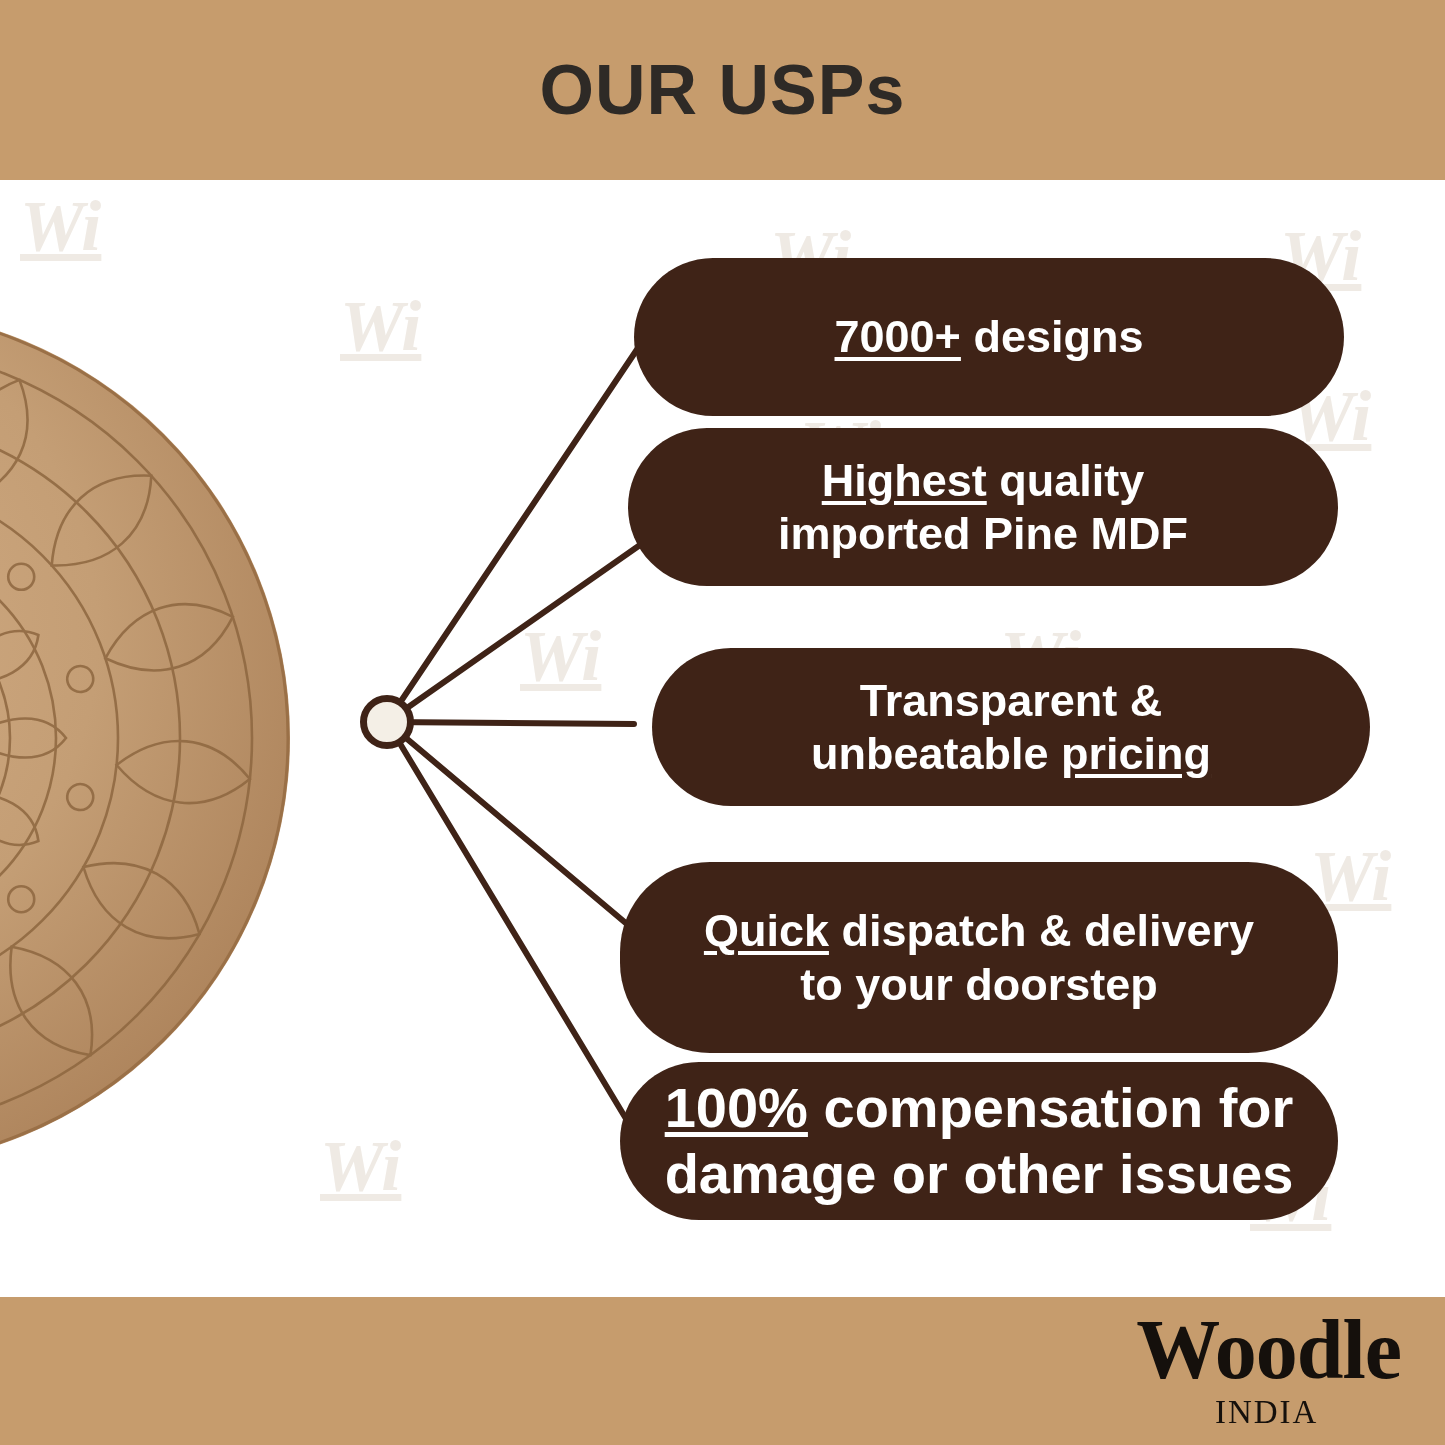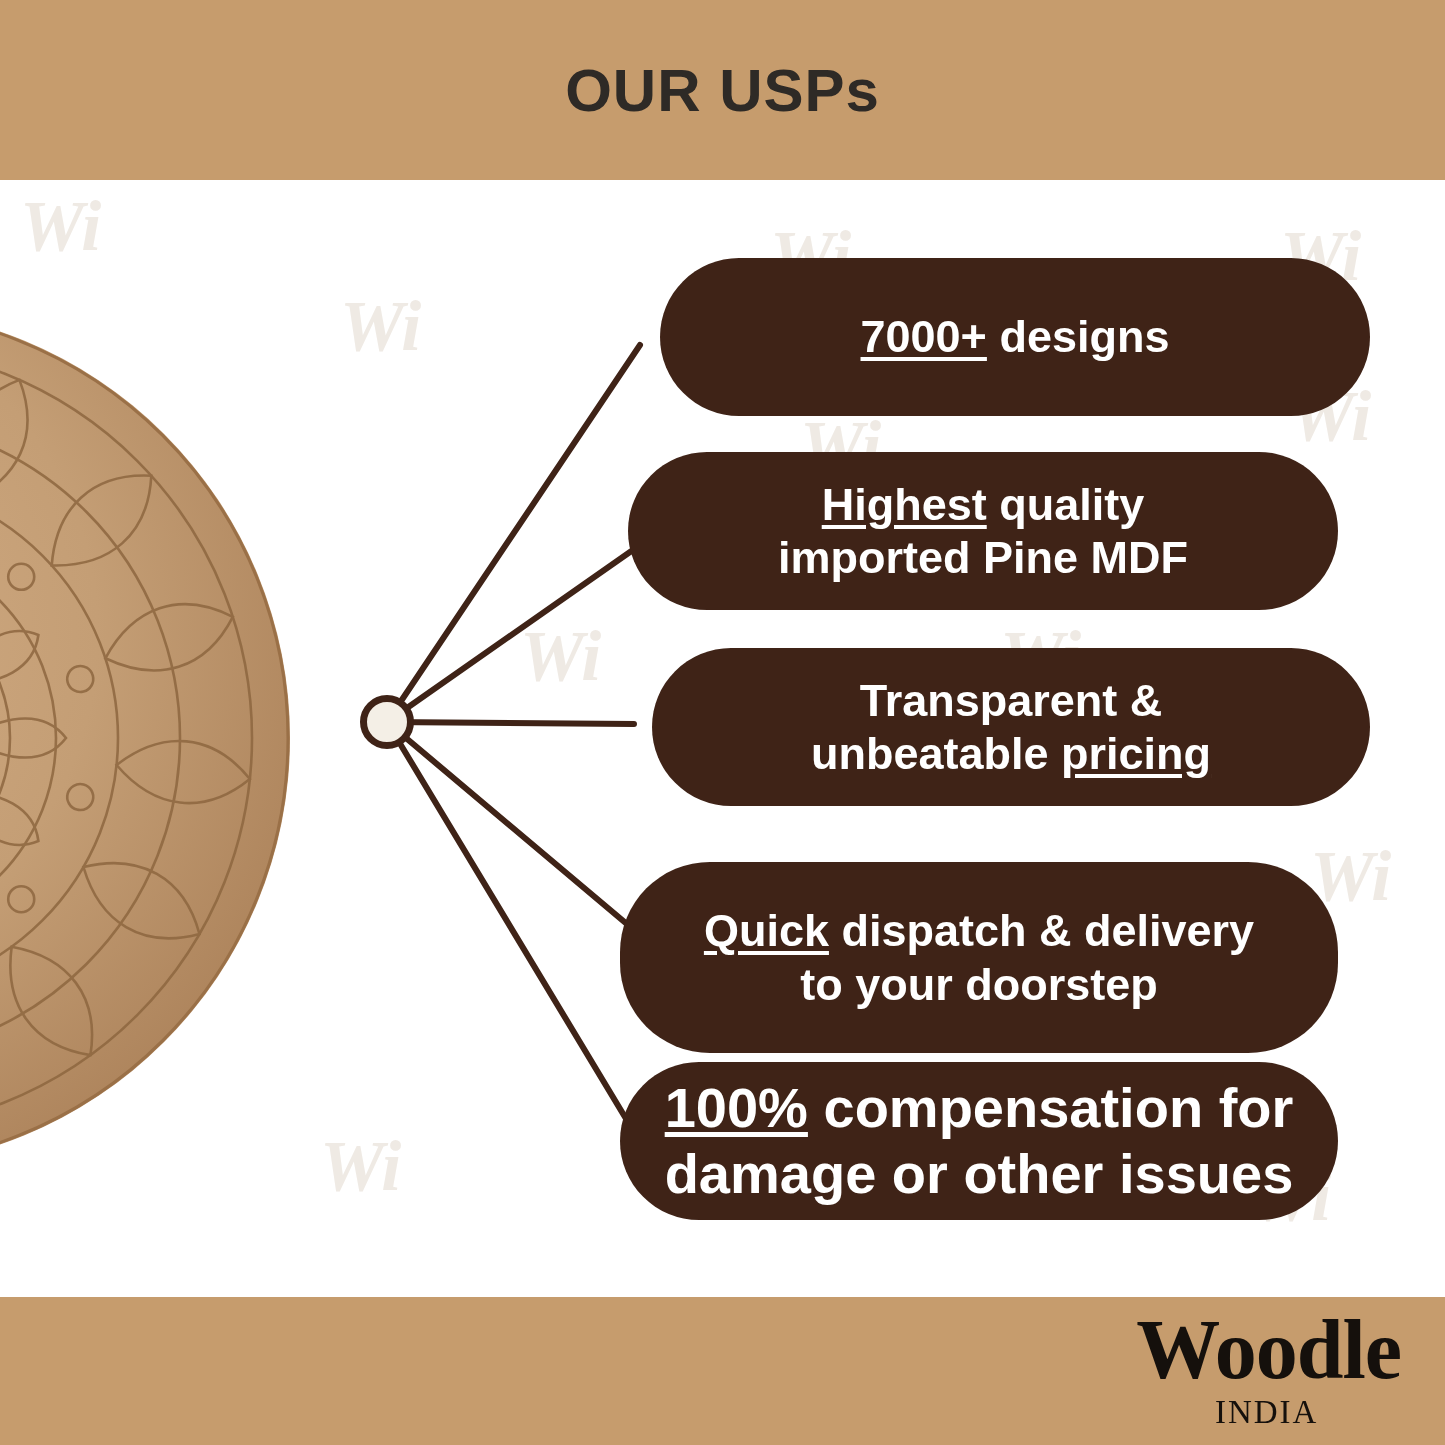--- a/index.html
+++ b/index.html
@@ -38,21 +38,21 @@
   }
   .poster-title {
     position: absolute;
     top: 0;
     left: 0;
     width: 100%;
     height: 180px;
     display: flex;
     align-items: center;
     justify-content: center;
-    font-size: 60px;
+    font-size: 70px;
     font-weight: bold;
     letter-spacing: 1px;
     color: #2e2a26;
     text-align: center;
   }
 
   
   .watermark-layer {
     position: absolute;
     left: 0;
@@ -64,20 +64,21 @@
   }
   .wm {
     position: absolute;
     color: #efeae4;
     font-family: "Liberation Serif", serif;
     font-size: 72px;
     font-weight: bold;
     font-style: italic;
     line-height: 1;
     user-select: none;
+    text-decoration: underline;
   }
 
   
   .disc-wrap {
     position: absolute;
     left: -260px;
     top: 298px;
     width: 700px;
     height: 900px;
   }
@@ -110,22 +111,22 @@
   }
   .pill .ln {
     display: block;
     white-space: nowrap;
   }
   .pill u {
     text-decoration: underline;
     text-underline-offset: 5px;
   }
 
-  .pill-1 { left: 660px; top: 258px;  width: 710px; height: 158px; font-size: 45px; }
-  .pill-2 { left: 628px; top: 452px;  width: 710px; height: 158px; font-size: 45px; }
+  .pill-1 { left: 634px; top: 258px;  width: 710px; height: 158px; font-size: 45px; }
+  .pill-2 { left: 628px; top: 428px;  width: 710px; height: 158px; font-size: 45px; }
   .pill-3 { left: 652px; top: 648px;  width: 718px; height: 158px; font-size: 45px; }
   .pill-4 { left: 620px; top: 862px;  width: 718px; height: 191px; font-size: 45px; }
   .pill-5 { left: 620px; top: 1062px; width: 718px; height: 158px; font-size: 56px; }
 
   
   .hub {
     position: absolute;
     left: 360px;
     top: 695px;
     width: 54px;

